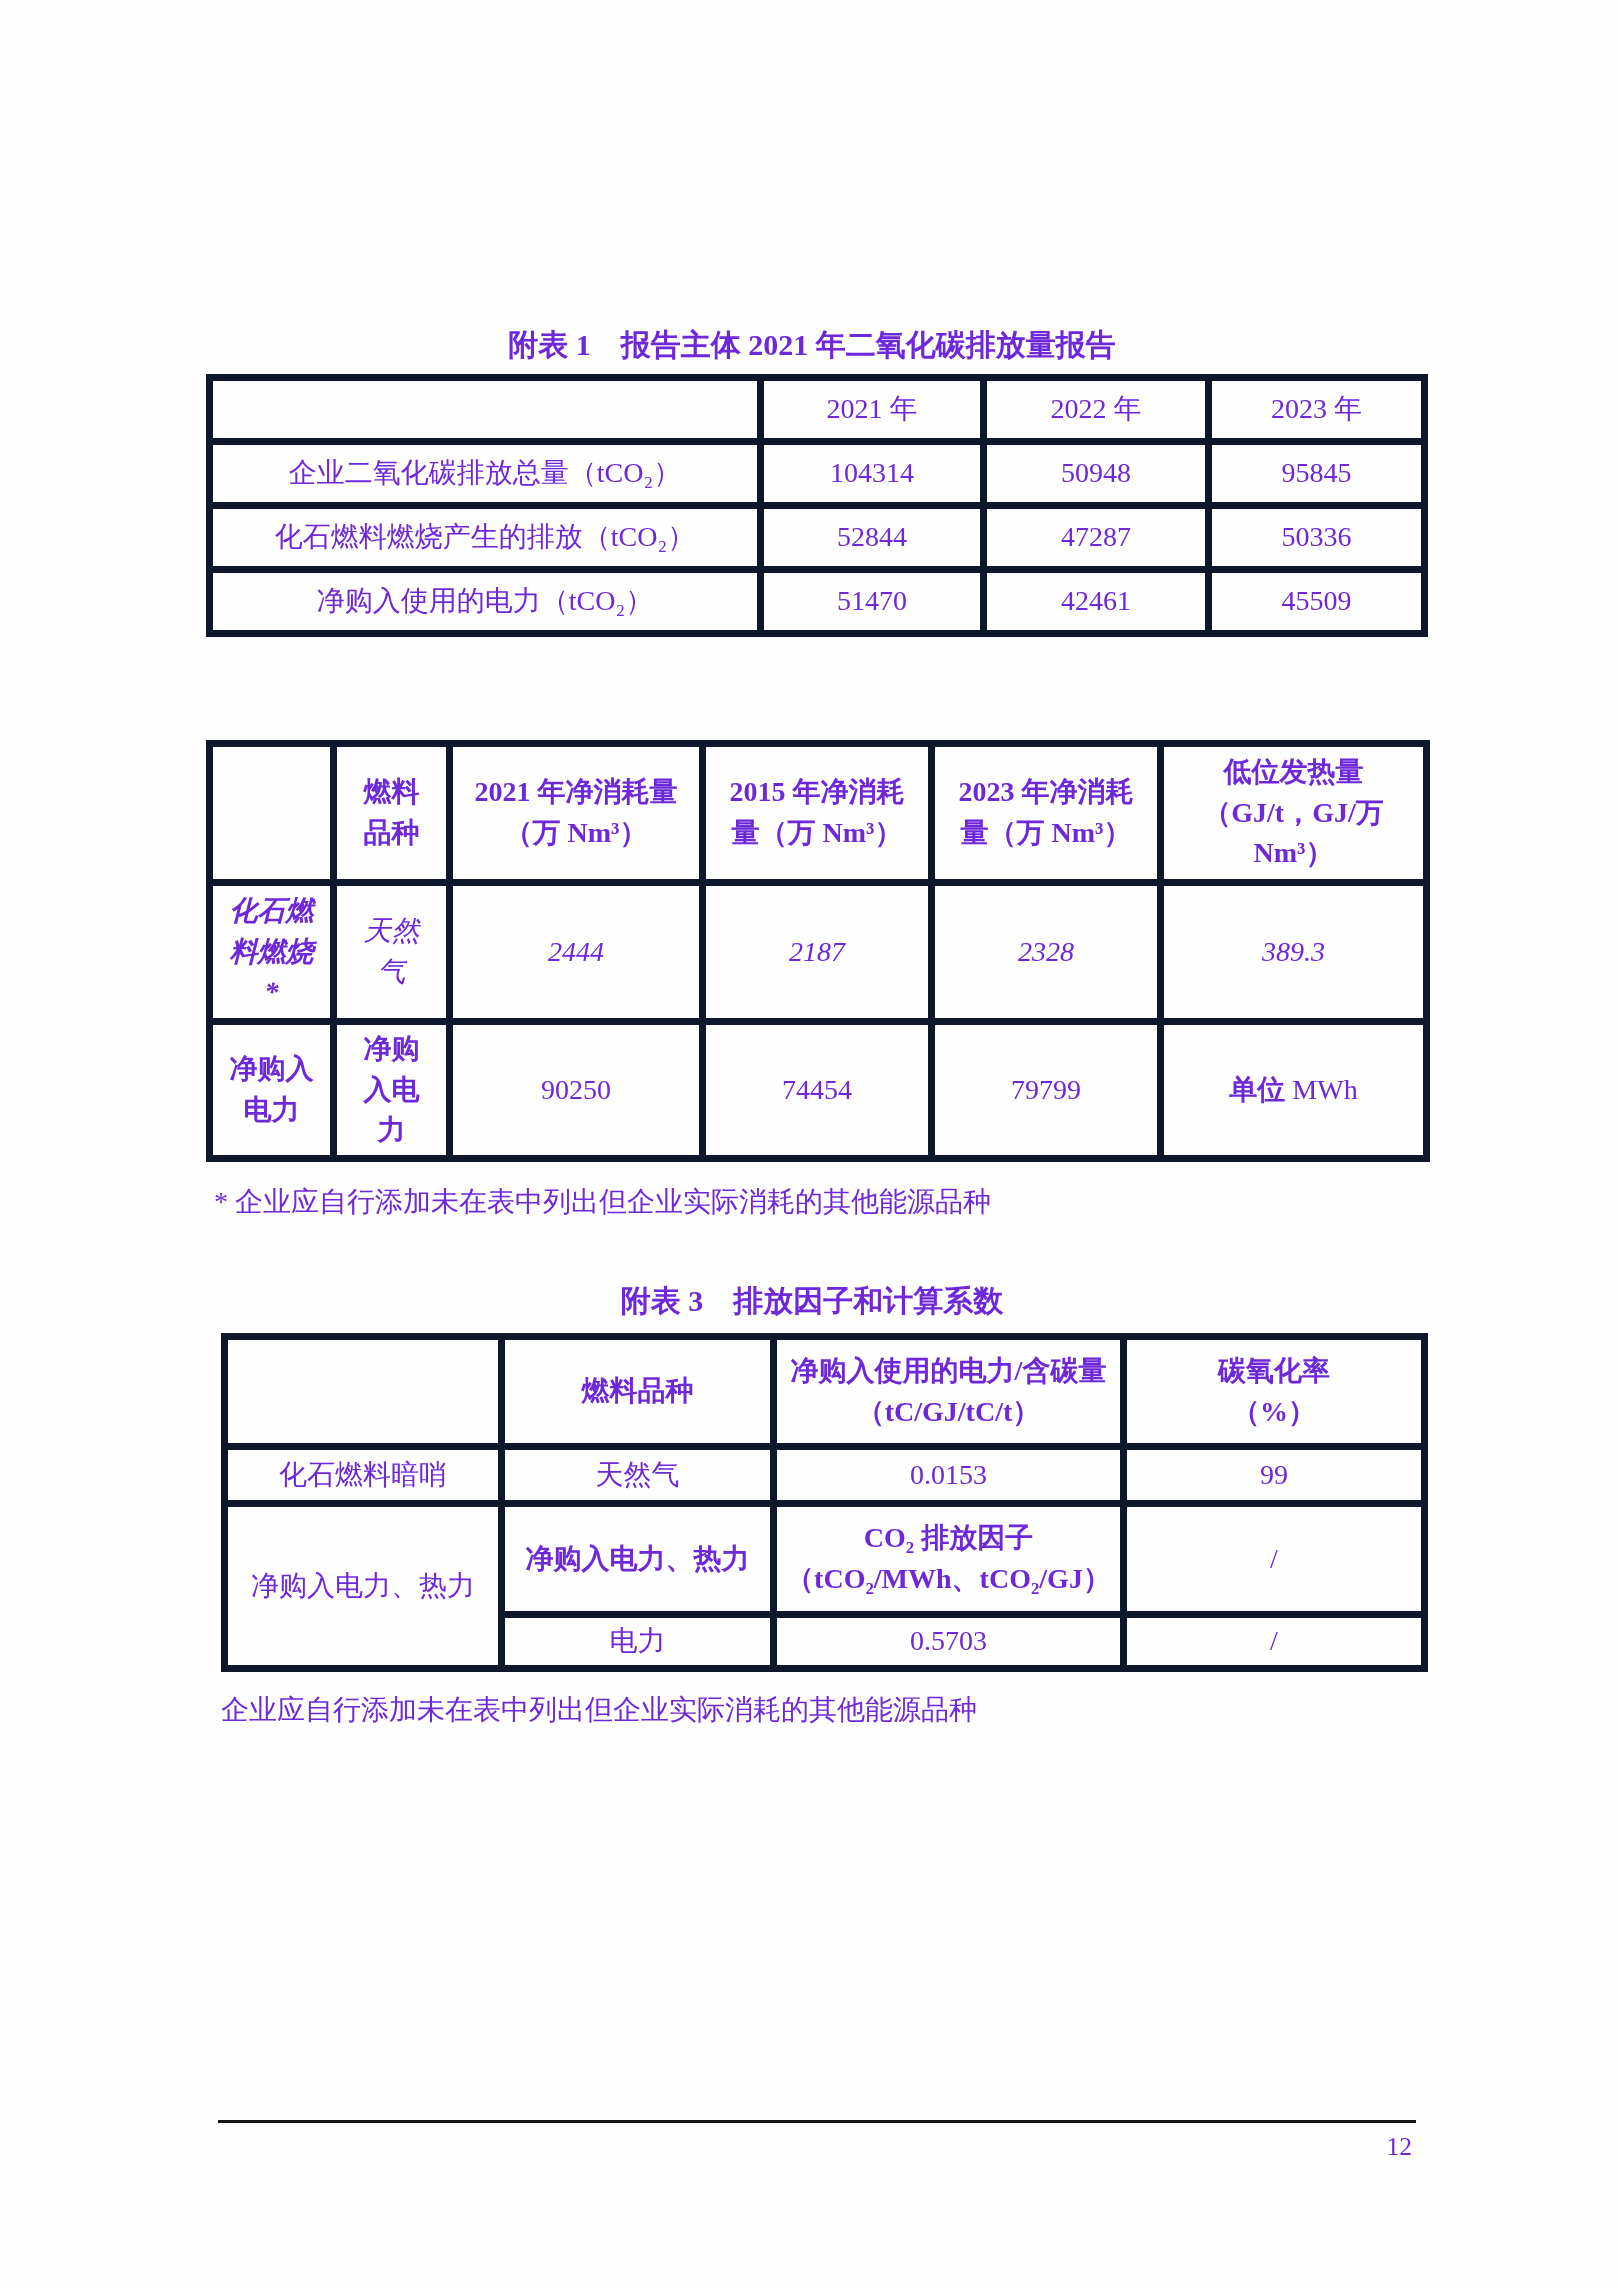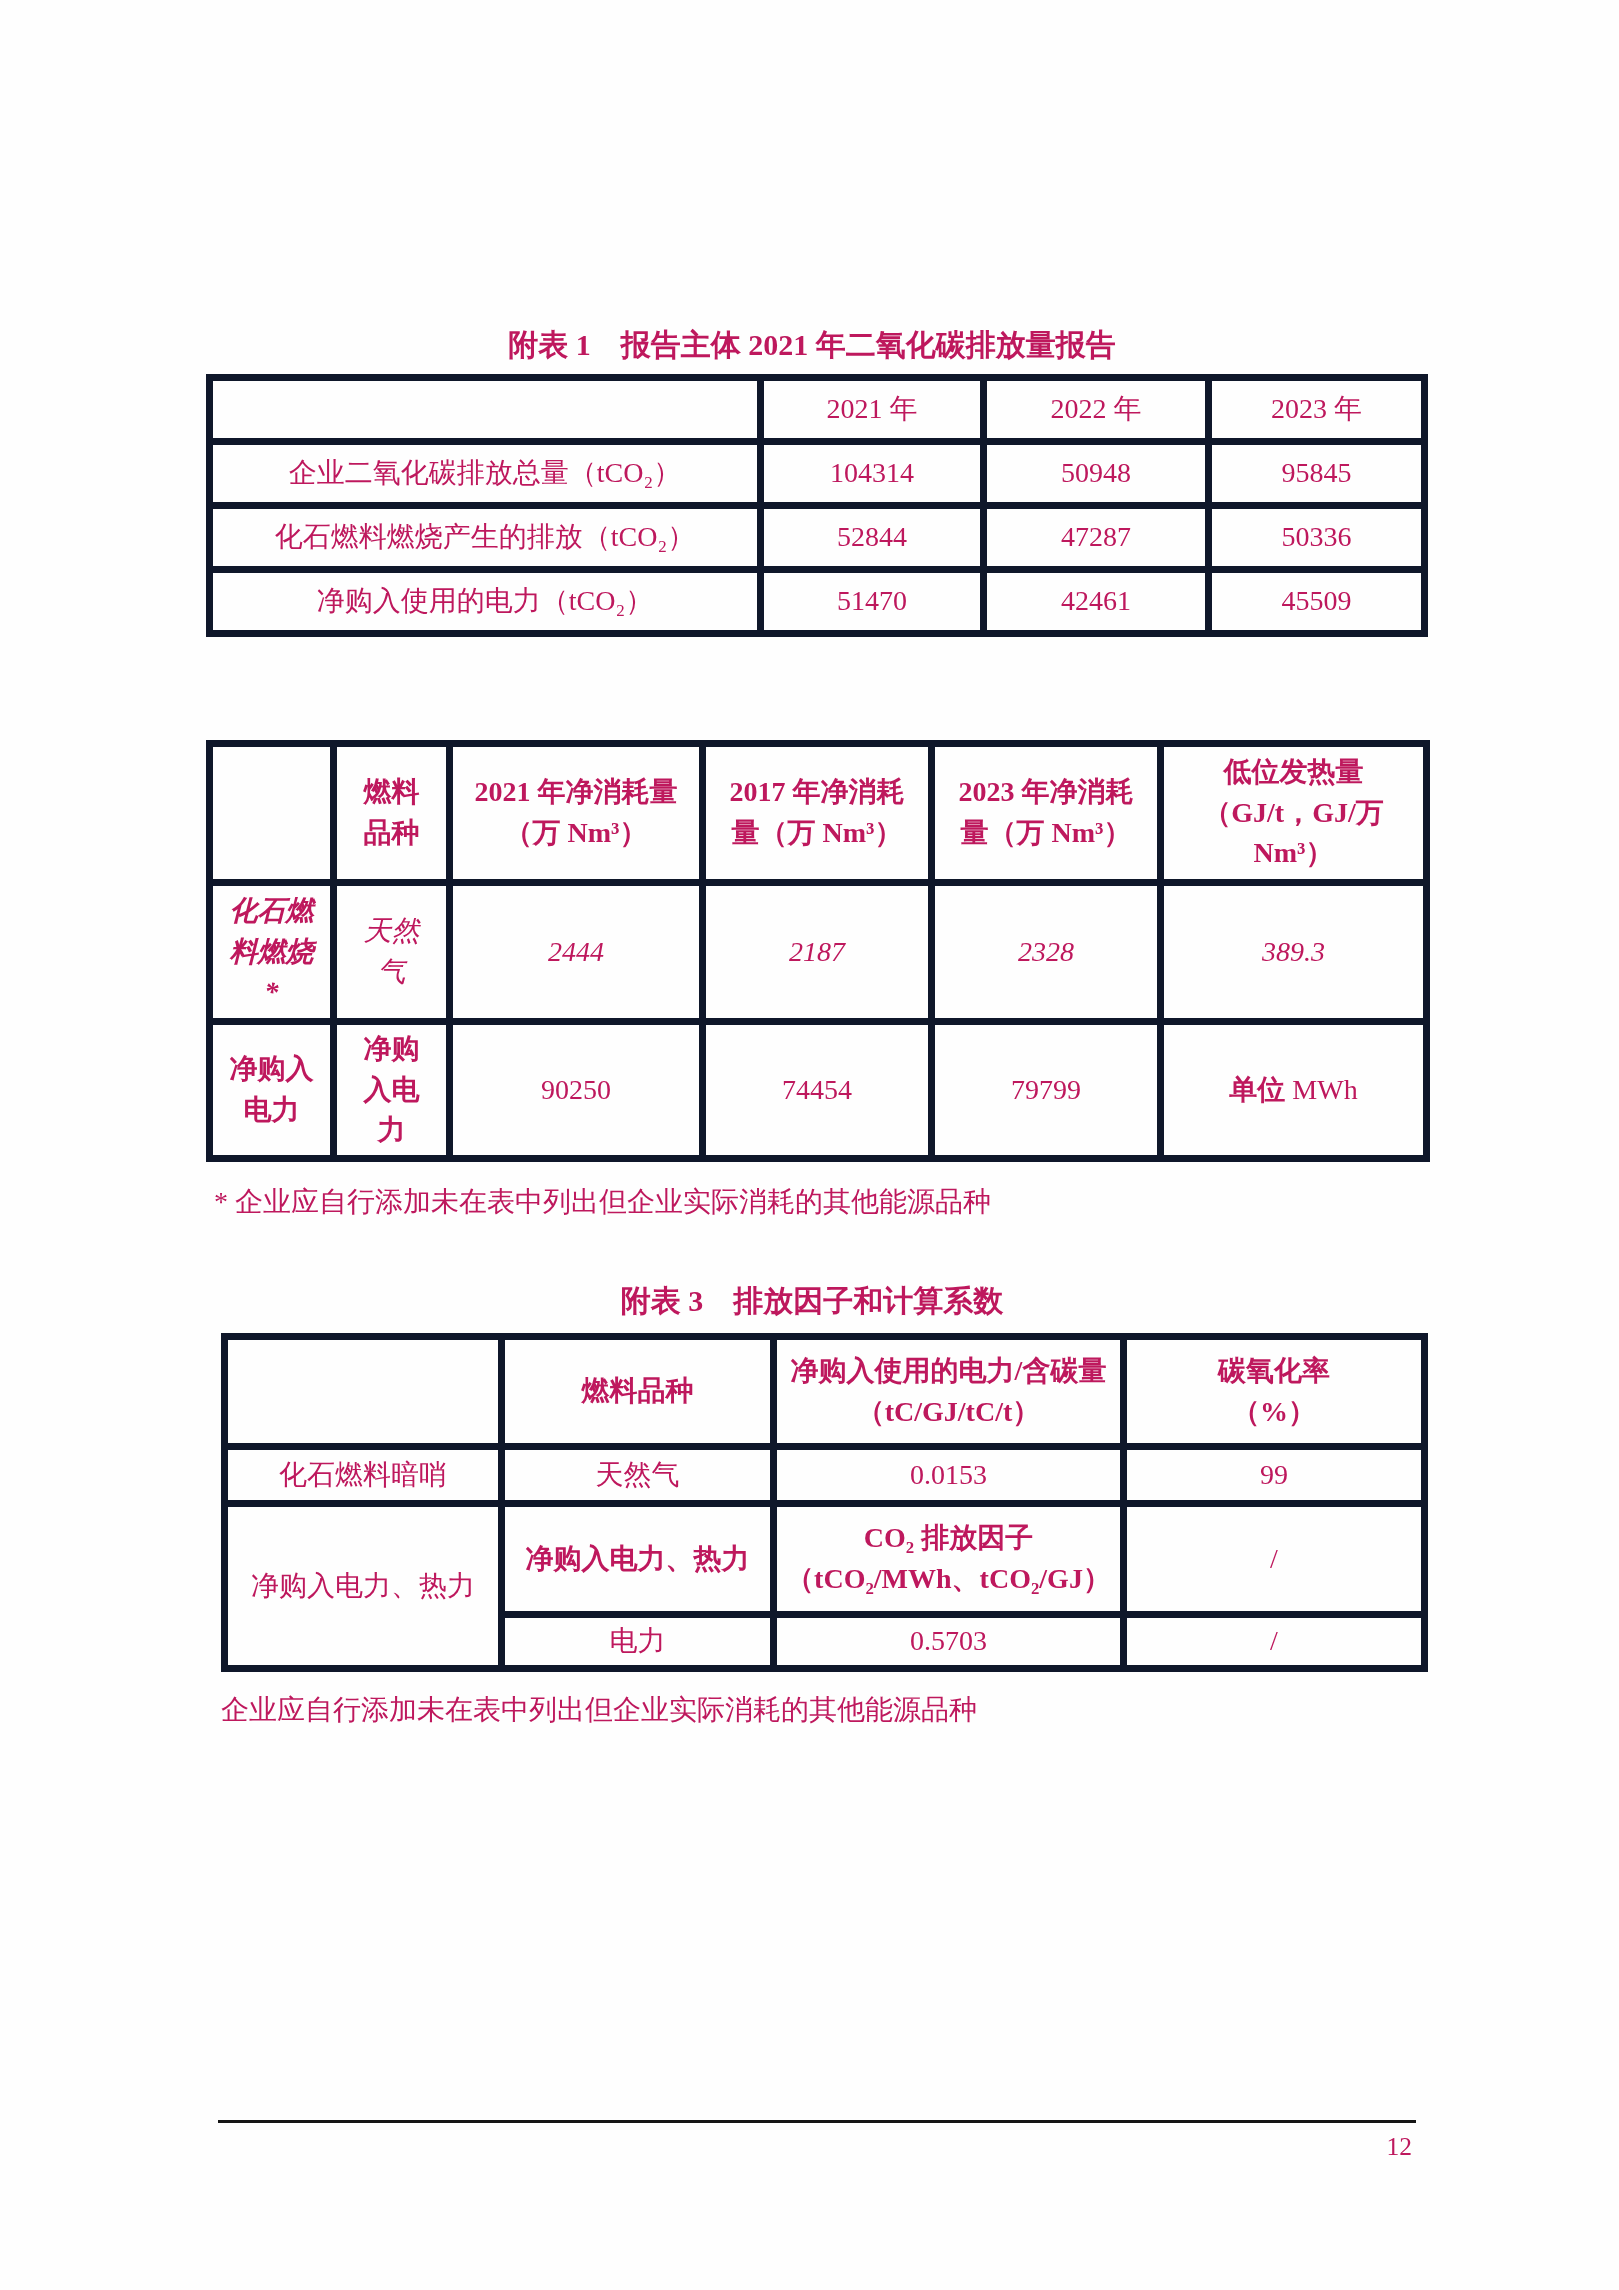--- a/index.html
+++ b/index.html
@@ -2,21 +2,21 @@
 <html><head>
 <meta charset="utf-8">
 <style>
   html,body { margin:0; padding:0; background:#e9e9e9; }
   .page {
     position: relative;
     width: 1619px; height: 2291px;
     margin: 0 auto;
     background: #fefefe;
     font-family: "Liberation Serif", "DejaVu Serif", serif;
-    color: #be185d;
+    color: #6d28d9;
     overflow: hidden;
   }
   .doc-title {
     position: absolute;
     left: 212px; width: 1200px;
     text-align: center;
     font-weight: bold;
     font-size: 30px;
     line-height: 35px;
     white-space: pre-line;
@@ -132,21 +132,21 @@
         <col style="width:229px">
         <col style="width:266px">
     </colgroup>
     <tbody>
         <tr class="r-head">
       <td></td>
       <td class="b">燃料
 品种</td>
       <td class="b">2021 年净消耗量
 （万 Nm³）</td>
-      <td class="b">2017 年净消耗
+      <td class="b">2015 年净消耗
 量（万 Nm³）</td>
       <td class="b">2023 年净消耗
 量（万 Nm³）</td>
       <td class="b">低位发热量
 （GJ/t，GJ/万
 Nm³）</td>
     </tr>
     <tr class="r-fossil">
       <td class="b">化石燃
 料燃烧

